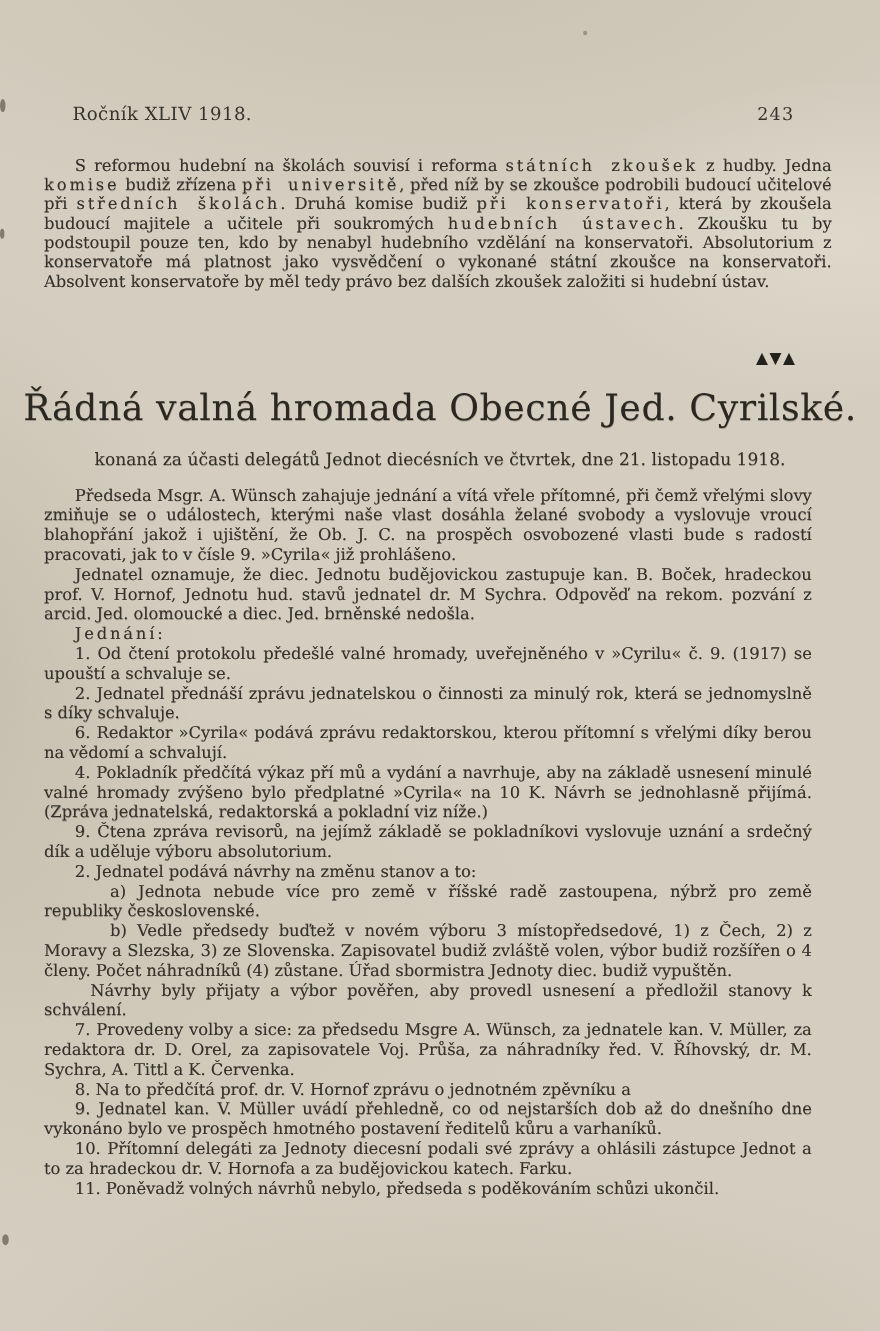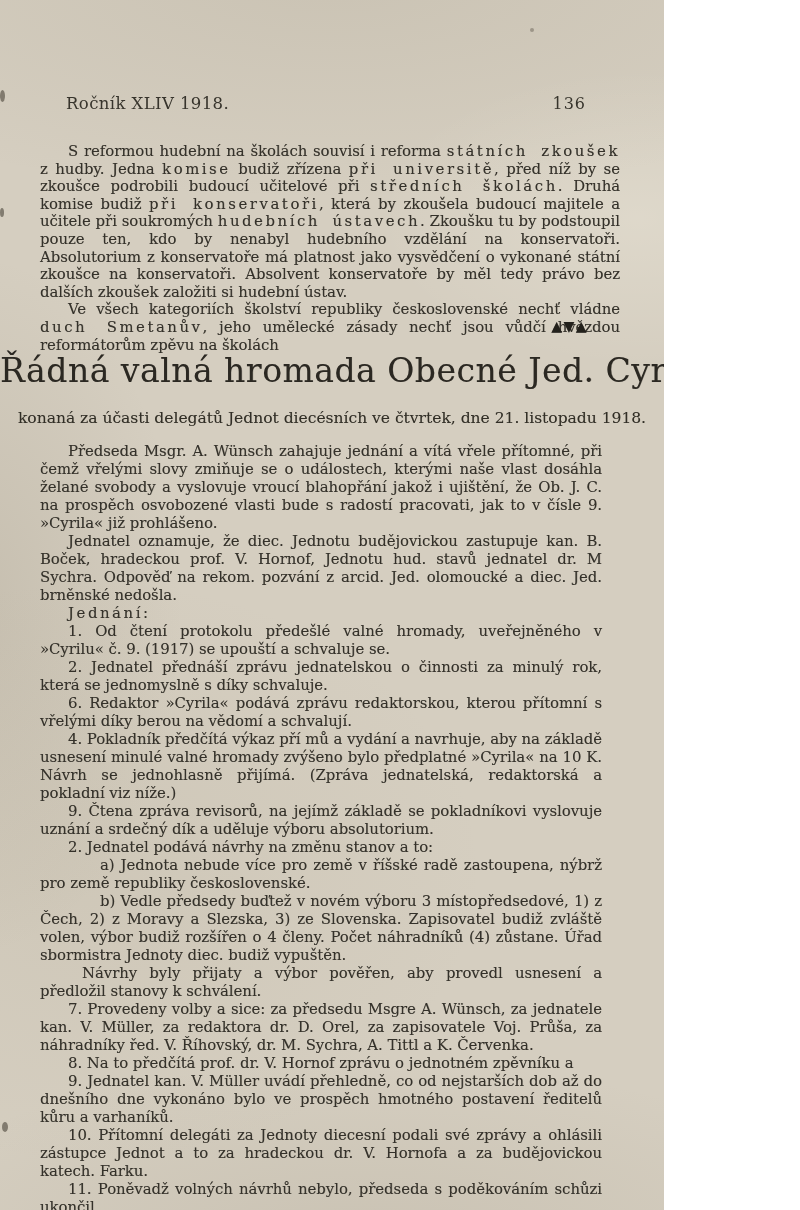--- a/index.html
+++ b/index.html
@@ -1,18 +1,18 @@
 <!DOCTYPE html>
 <html lang="cs"><head>
 <meta charset="utf-8">
 <style>
   html,body{margin:0;padding:0;}
   .page{
     position:relative;
-    width:664px;height:1210px;
+    width:800px;height:1210px;
     overflow:hidden;
     background-color:#d5cec0;
     background-image:
       radial-gradient(ellipse 900px 320px at 50% -2%, rgba(125,115,92,0.12), transparent 70%),
       radial-gradient(ellipse 420px 240px at 96% 18%, rgba(255,252,240,0.22), transparent 62%),
       radial-gradient(ellipse 560px 420px at 14% 72%, rgba(150,140,115,0.10), transparent 70%),
       radial-gradient(ellipse 700px 260px at 55% 103%, rgba(132,122,100,0.14), transparent 72%),
       radial-gradient(ellipse 300px 500px at -4% 50%, rgba(120,110,88,0.16), transparent 70%);
     font-family:"DejaVu Serif","Liberation Serif",serif;
     color:#35322a;
@@ -67,26 +67,25 @@
 
 <div class="page">
 
   <span class="speck s1"></span>
   <span class="speck s2"></span>
   <span class="speck s3"></span>
   <span class="speck s4"></span>
 
   <div class="header-row">
     <span>Ročník XLIV 1918.</span>
-    <span class="pageno">136</span>
+    <span class="pageno">243</span>
   </div>
 
   <div class="article-top">
       <p class="para indent1"><span>S reformou hudební na školách souvisí i reforma </span><span class="sp">státních zkoušek</span><span> z hudby. Jedna </span><span class="sp">komise</span><span> budiž zřízena </span><span class="sp">při universitě</span><span>, před níž by se zkoušce podrobili budoucí učitelové při </span><span class="sp">středních školách</span><span>. Druhá komise budiž </span><span class="sp">při konservatoři</span><span>, která by zkoušela budoucí majitele a učitele při soukromých </span><span class="sp">hudebních ústavech</span><span>. Zkoušku tu by podstoupil pouze ten, kdo by nenabyl hudebního vzdělání na konservatoři. Absolutorium z konservatoře má platnost jako vysvědčení o vykonané státní zkoušce na konservatoři. Absolvent konservatoře by měl tedy právo bez dalších zkoušek založiti si hudební ústav.</span></p>
-      <p class="para indent1"><span>Ve všech kategoriích školství republiky československé nechť vládne </span><span class="sp">duch Smetanův</span><span>, jeho umělecké zásady nechť jsou vůdčí hvězdou reformátorům zpěvu na školách</span></p>
     </div>
 
   <div class="ornament">▲▼▲</div>
 
   <h1 class="title">Řádná valná hromada Obecné Jed. Cyrilské.</h1>
 
   <p class="subtitle">konaná za účasti delegátů Jednot diecésních ve čtvrtek, dne 21. listopadu 1918.</p>
 
   <div class="minutes">
       <p class="para indent1"><span>Předseda Msgr. A. Wünsch zahajuje jednání a vítá vřele přítomné, při čemž vřelými slovy zmiňuje se o událostech, kterými naše vlast dosáhla želané svobody a vyslovuje vroucí blahopřání jakož i ujištění, že Ob. J. C. na prospěch osvobozené vlasti bude s radostí pracovati, jak to v čísle 9. »Cyrila« již prohlášeno.</span></p>

